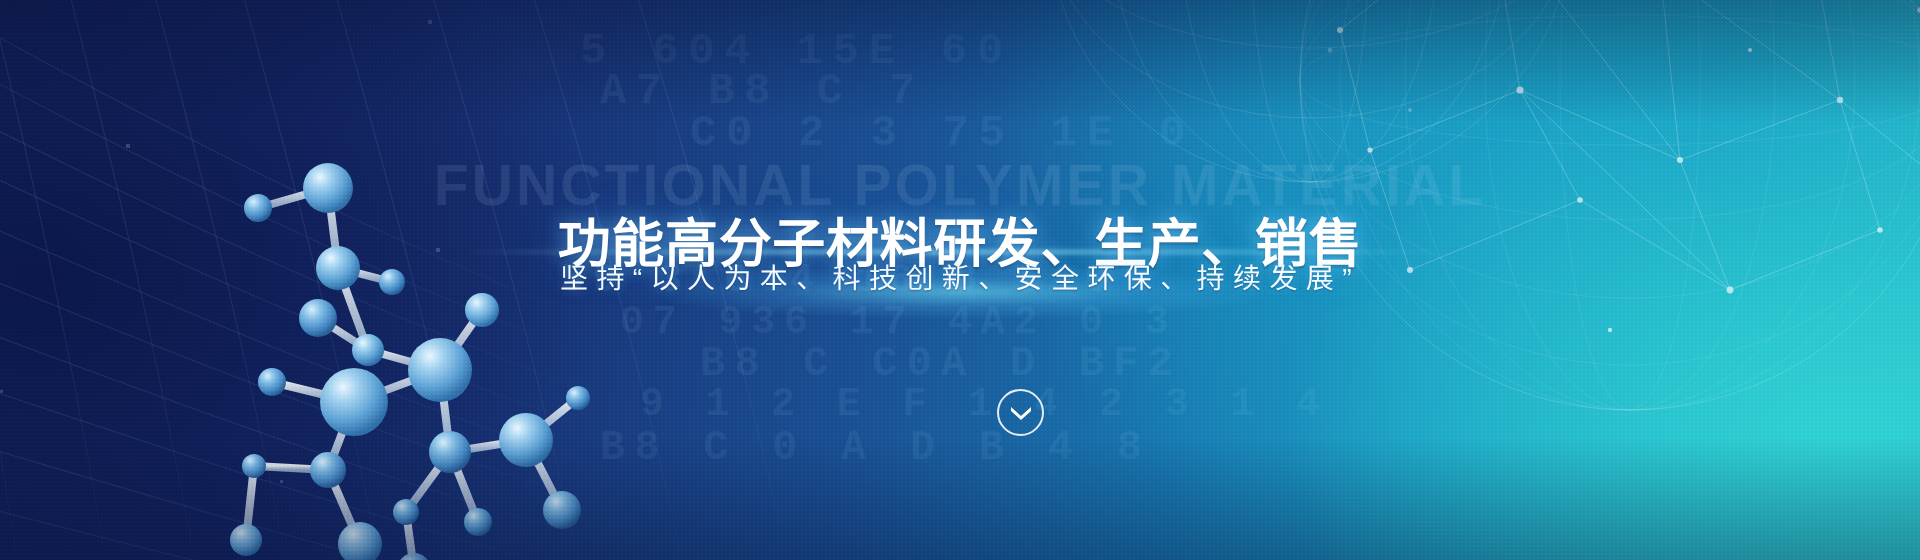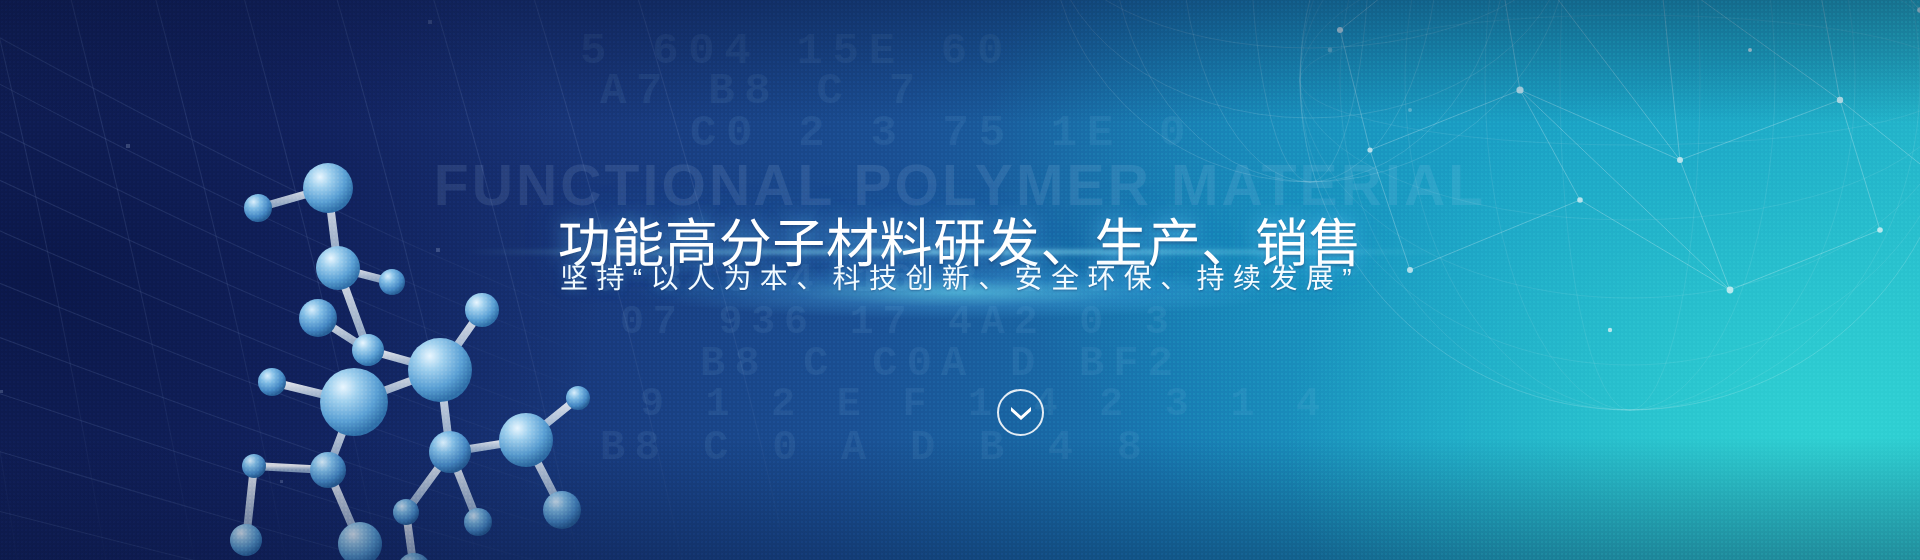--- a/index.html
+++ b/index.html
@@ -141,21 +141,21 @@
     color:rgba(190,220,250,.115);
     user-select:none;
   }
 
   .headline{
     position:absolute;
     left:50%;
     top:165px;
     transform:translateX(-50%);
     font-size:53px;
-    font-weight:400;
+    font-weight:700;
     letter-spacing:.012em;
     white-space:nowrap;
     color:#ffffff;
     text-shadow:
       0 0 18px rgba(120,215,255,.55),
       0 0 42px rgba(70,160,255,.38),
       0 2px 3px rgba(8,24,70,.45);
   }
 
   .subline{

